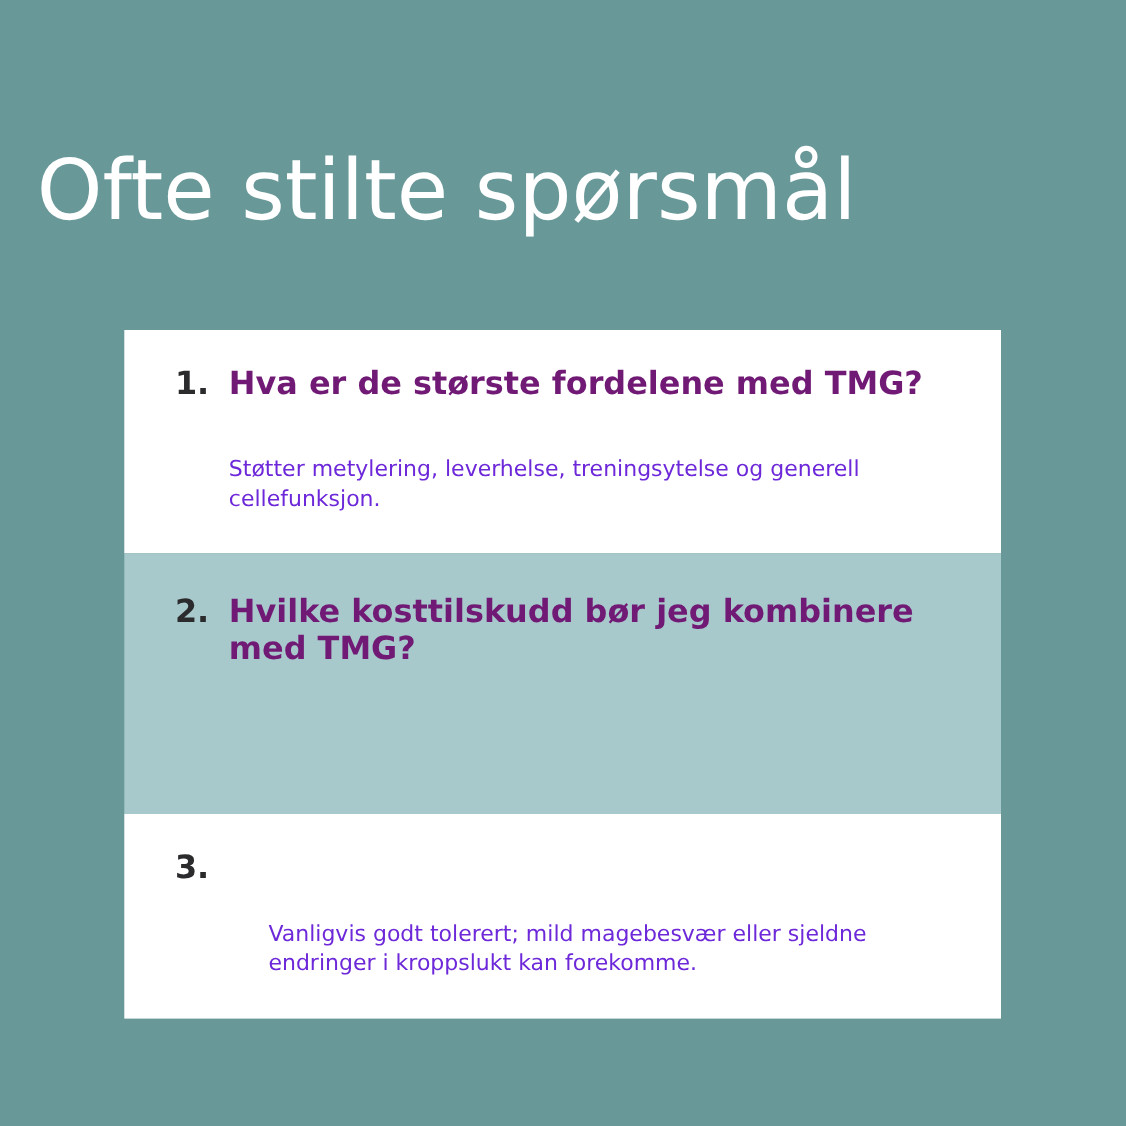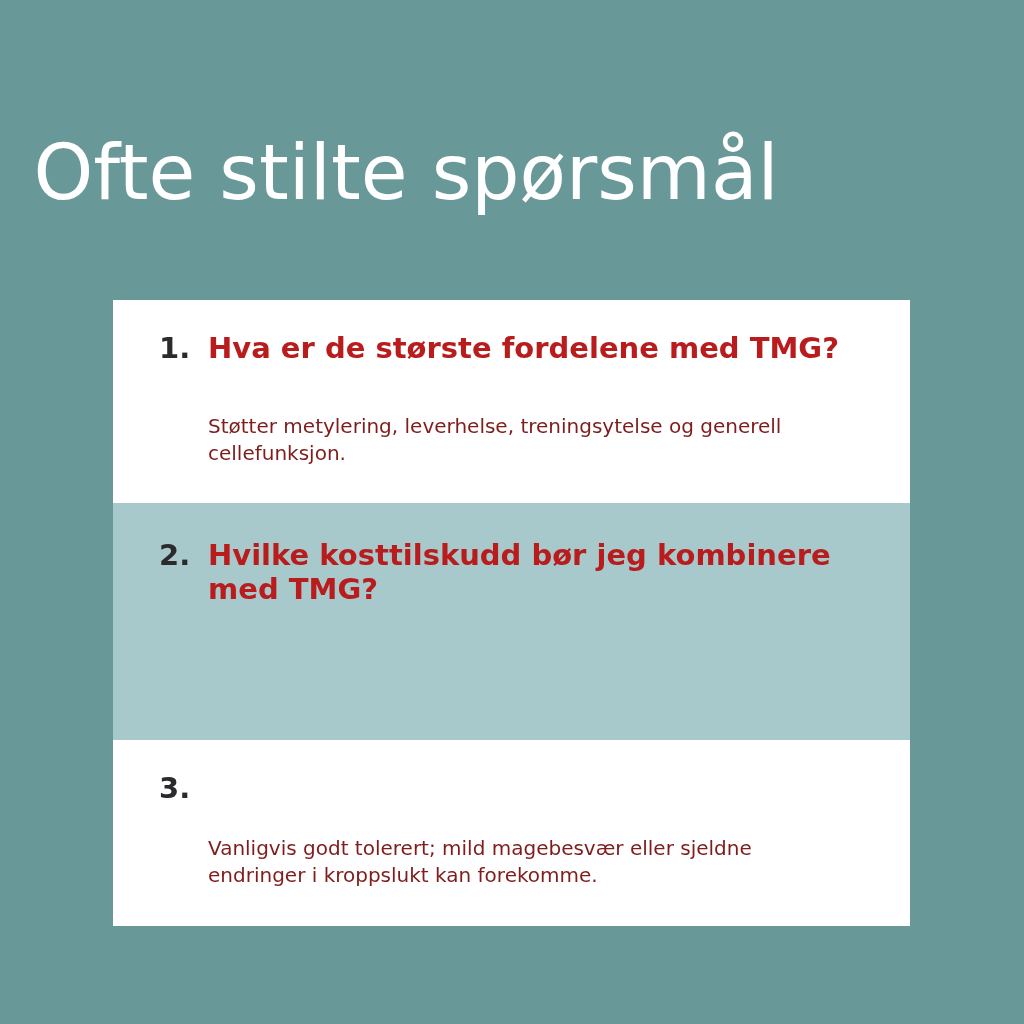--- a/index.html
+++ b/index.html
@@ -20,34 +20,34 @@
   }
   .section { position: absolute; left: 0; width: 797px; box-sizing: border-box; }
   .s1 { top: 0; height: 203px; background: #ffffff; }
   .s2 { top: 203px; height: 237px; background: #a8c9cb; }
   .s3 { top: 440px; height: 186px; background: #ffffff; }
   .num {
     position: absolute; left: 46px; color: #2b2b2d;
     font-size: 29px; font-weight: 700; line-height: 34px;
   }
   .q {
-    position: absolute; left: 95px; width: 640px; color: #b91c1c;
+    position: absolute; left: 95px; width: 640px; color: #701a75;
     font-size: 29px; font-weight: 700; line-height: 34px;
   }
   .a {
-    position: absolute; left: 95px; width: 620px; color: #7f1d1d;
+    position: absolute; left: 95px; width: 620px; color: #6d28d9;
     font-size: 20px; font-weight: 400; line-height: 27px;
   }
   .s1 .num, .s1 .q { top: 31px; }
   .s1 .a { top: 113px; }
   .s2 .num, .s2 .q { top: 35px; }
   .s2 .a { top: 125px; }
   .s3 .num, .s3 .q { top: 31px; }
   .s3 .q { width: 680px; }
-  .s3 .a { top: 95px; }
+  .s3 .a { top: 95px; margin-left: 36px; }
 </style>
 </head>
 <body>
 
 <div class="title">Ofte stilte spørsmål</div>
 
 <div class="card">
   <div class="section s1">
     <div class="num">1.</div>
     <div class="q">Hva er de største fordelene med TMG?</div>

